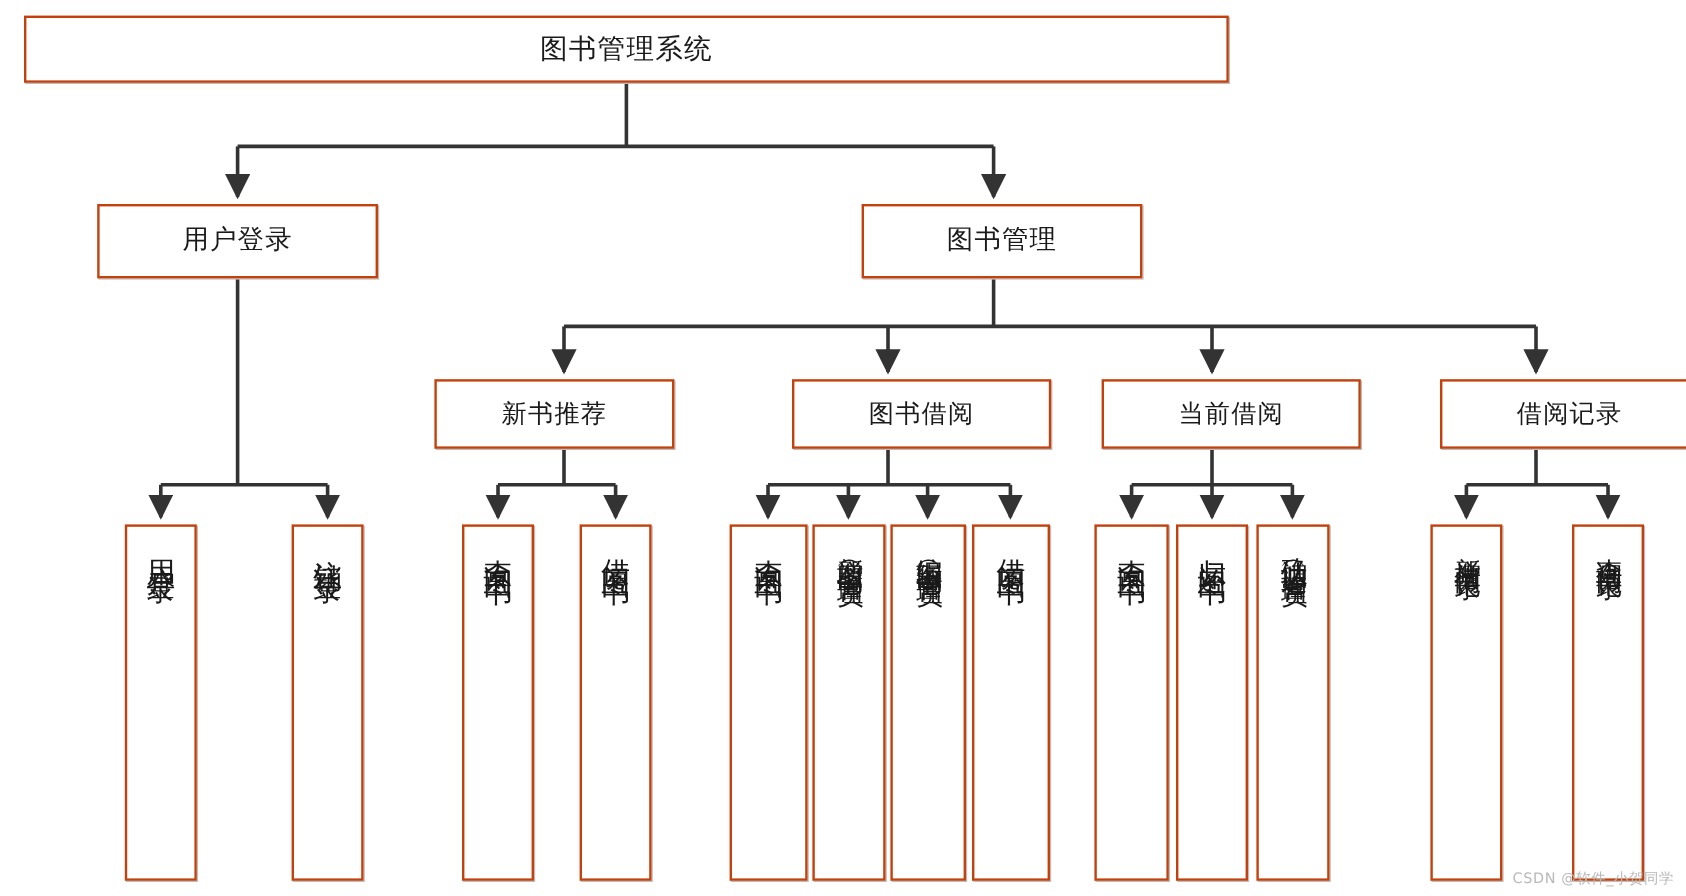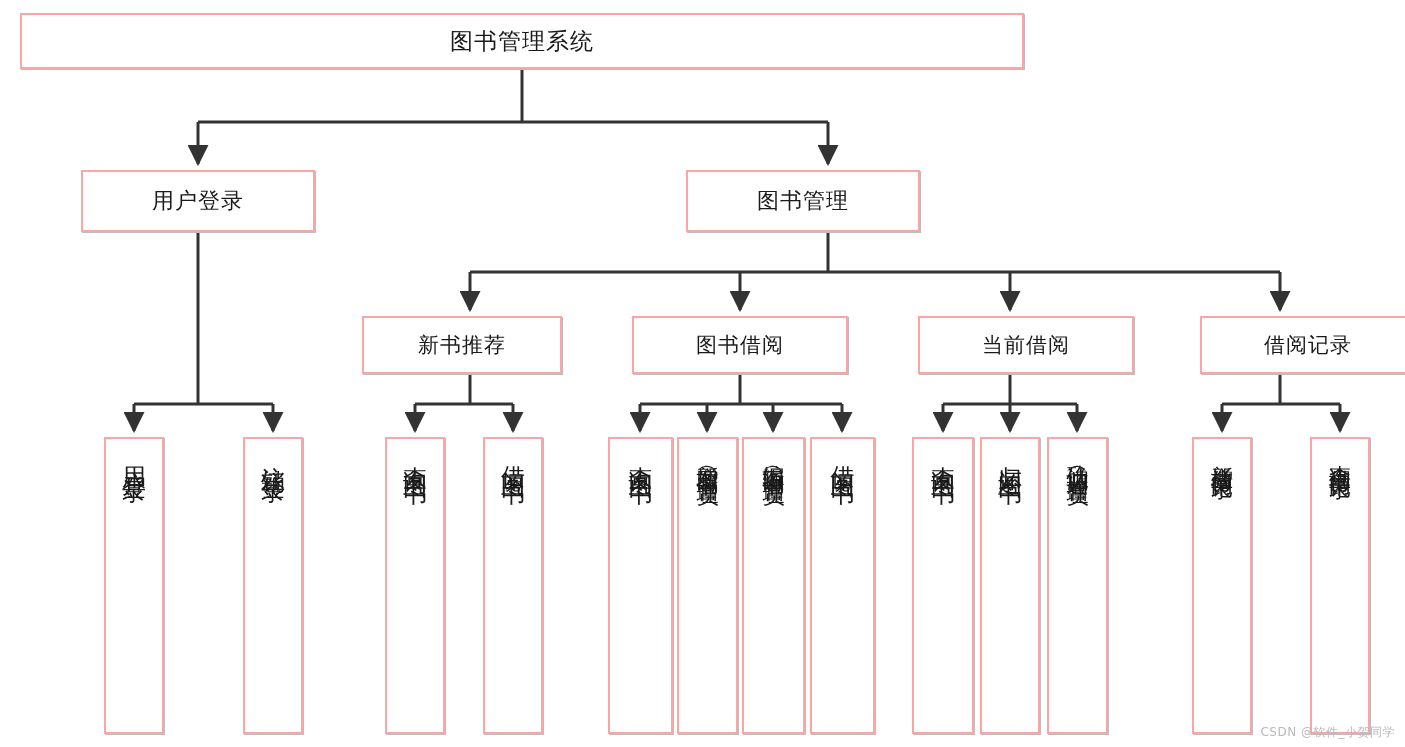--- a/index.html
+++ b/index.html
@@ -24,21 +24,21 @@
     left: 0;
     top: 0;
     width: 1405px;
     height: 747px;
   }
   
   .node {
     position: absolute;
     box-sizing: border-box;
     background: #ffffff;
-    border: 2px solid #fca5a5;
+    border: 2px solid #c2410c;
     box-shadow: 1px 1px 0 0 #bdbdbd;
     display: flex;
     align-items: center;
     justify-content: center;
     color: #1a1a1a;
     z-index: 2;
   }
   .node-label {
     display: block;
     text-align: center;
@@ -46,26 +46,26 @@
     line-height: 1.15;
     white-space: nowrap;
   }
   
   .node.root { left: 20px;  top: 13px;  width: 1004px; height: 56px; }
   .node.root .node-label { font-size: 23px; }
   
   .node.lvl2 { top: 170px; height: 62px; }
   .node.lvl2 .node-label { font-size: 22px; }
   .node.n-login  { left: 81px;  width: 234px; }
-  .node.n-manage { left: 686px; width: 234px; }
+  .node.n-manage { left: 718px; width: 234px; }
   
   .node.lvl3 { top: 316px; height: 58px; }
   .node.lvl3 .node-label { font-size: 21px; }
   .node.n-new    { left: 362px;  width: 200px; }
-  .node.n-borrow { left: 632px;  width: 216px; }
+  .node.n-borrow { left: 660px;  width: 216px; }
   .node.n-cur    { left: 918px;  width: 216px; }
   .node.n-rec    { left: 1200px; width: 216px; }
   
   .node.leaf {
     top: 437px;
     height: 297px;
     align-items: flex-start;
     justify-content: center;
     padding-top: 8px;
   }

